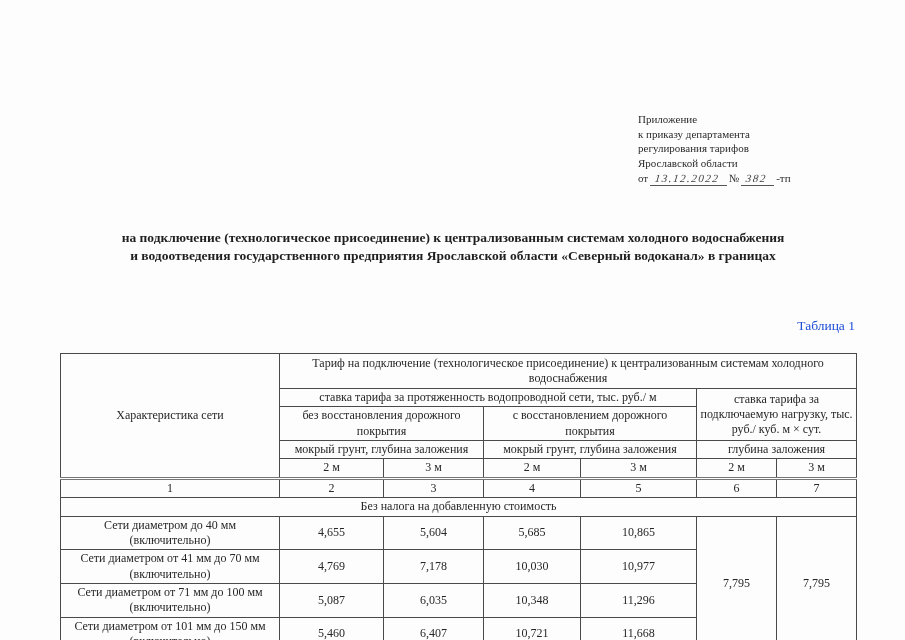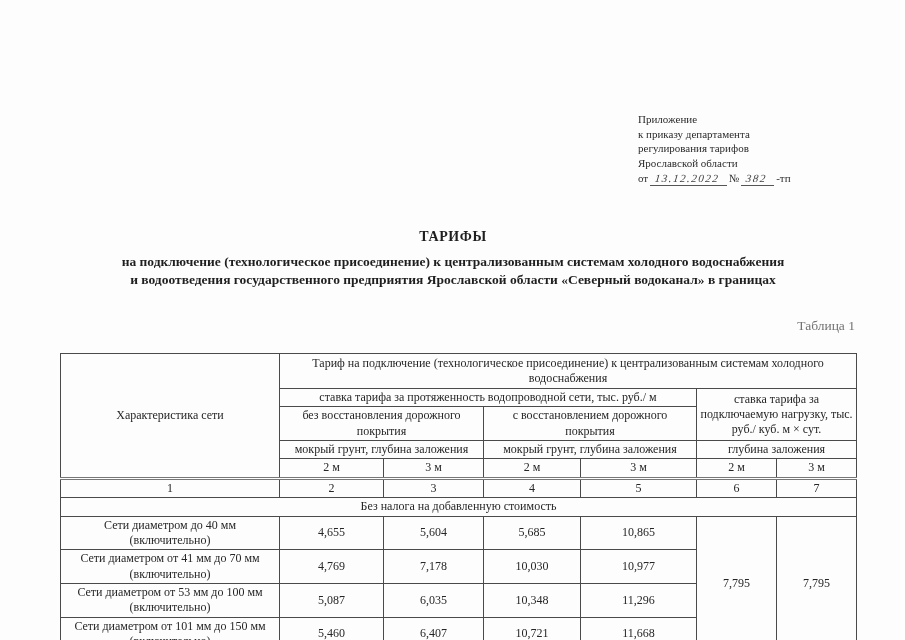--- a/index.html
+++ b/index.html
@@ -38,21 +38,21 @@
   
   .title-block {
     position:absolute; left:55px; top:229px; width:796px;
     text-align:center; font-weight:bold; color:#1f1f1f;
   }
   .doc-title { font-size:14px; letter-spacing:0.6px; margin-bottom:8px; }
   .subtitle-line { font-size:13.5px; line-height:1.33; }
   
   .caption {
     position:absolute; left:55px; top:318px; width:800px;
-    text-align:right; font-size:13.5px; color:#737373;
+    text-align:right; font-size:13.5px; color:#1d4ed8;
   }
   
   table.tariff {
     position:absolute; left:60px; top:353px; width:796px;
     border-collapse:collapse; table-layout:fixed;
     font-size:12px; color:#262626;
   }
   table.tariff th, table.tariff td {
     border:1px solid #4a4a4a;
     font-weight:normal;
@@ -84,21 +84,20 @@
     <div>Приложение</div>
     <div>к приказу департамента</div>
     <div>регулирования тарифов</div>
     <div>Ярославской области</div>
     <div class="order-line">
       <span>от</span><span class="blank"><span class="hw">13.12.2022</span></span><span>№</span><span class="blank"><span class="hw">382</span></span><span>-тп</span>
     </div>
   </div>
 
   <div class="title-block">
-    <div class="doc-title">ТАРИФЫ</div>
     <div class="subtitle-line">на подключение (технологическое присоединение) к централизованным системам холодного водоснабжения</div>
     <div class="subtitle-line">и водоотведения государственного предприятия Ярославской области «Северный водоканал» в границах</div>
   </div>
 
   <div class="caption">Таблица 1</div>
 
   <table class="tariff">
     <colgroup>
       <col style="width:219px">
         <col style="width:104px">
@@ -156,21 +155,21 @@
         <td class="load-cell" rowspan="4">7,795</td>
       </tr>
       <tr class="h-data">
         <td class="label-cell">Сети диаметром от 41 мм до 70 мм (включительно)</td>
         <td>4,769</td>
         <td>7,178</td>
         <td>10,030</td>
         <td>10,977</td>
       </tr>
       <tr class="h-data">
-        <td class="label-cell">Сети диаметром от 53 мм до 100 мм (включительно)</td>
+        <td class="label-cell">Сети диаметром от 71 мм до 100 мм (включительно)</td>
         <td>5,087</td>
         <td>6,035</td>
         <td>10,348</td>
         <td>11,296</td>
       </tr>
       <tr class="h-data">
         <td class="label-cell">Сети диаметром от 101 мм до 150 мм (включительно)</td>
         <td>5,460</td>
         <td>6,407</td>
         <td>10,721</td>

